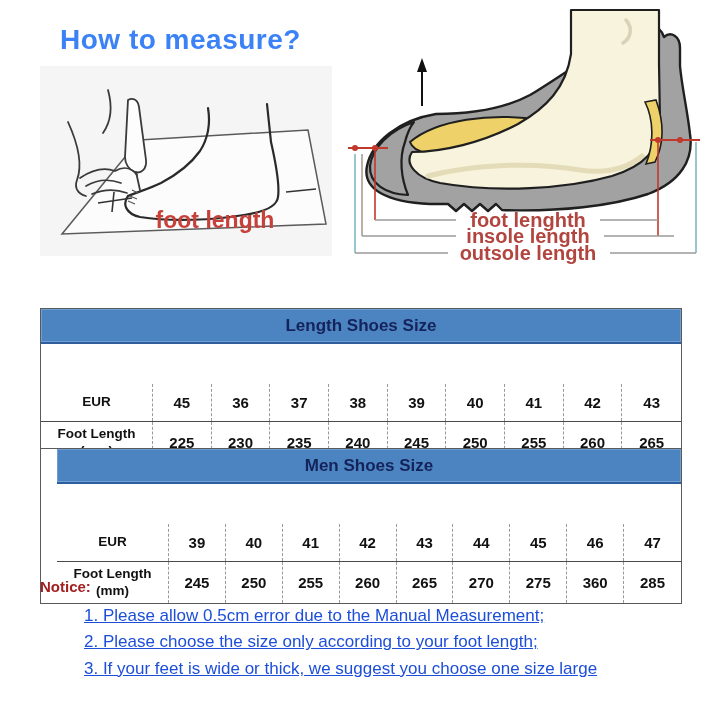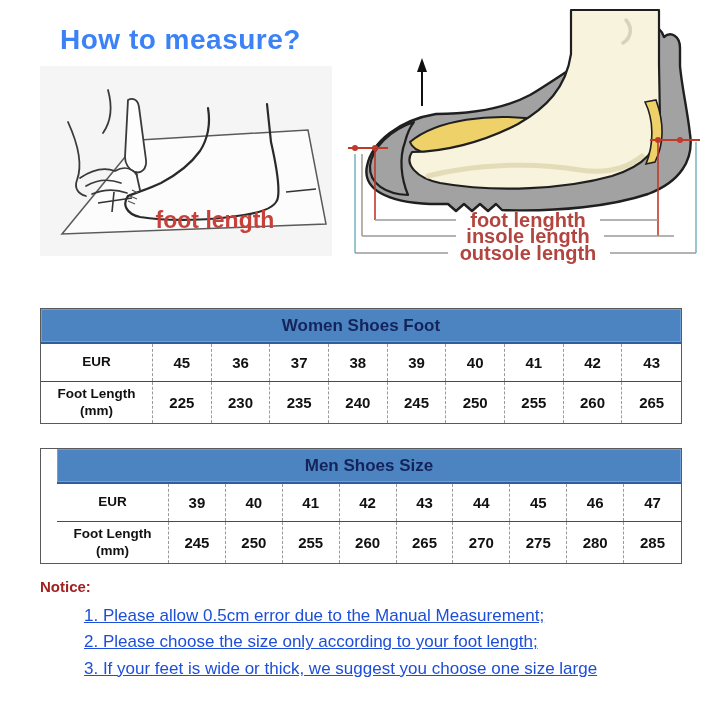--- a/index.html
+++ b/index.html
@@ -22,21 +22,21 @@
   .table-title{height:33px;background:#4c84c2;border-bottom:2px solid #2f5d9e;
                box-shadow:inset 0 0 0 1px #6fa0d4;
                display:flex;align-items:center;justify-content:center;
                font-size:17px;font-weight:bold;color:#14235a;}
   .trow{display:grid;grid-template-columns:112px repeat(9,1fr);}
   .trow.r2{border-top:1px solid #4a4a4a;}
   .tcell{border-right:1px dashed #9a9a9a;display:flex;align-items:center;justify-content:center;
          font-weight:bold;font-size:15px;color:#111;text-align:center;}
   .tcell:last-child{border-right:none;}
   .tcell.rowhead{font-size:13.5px;line-height:1.25;padding:0 6px;}
-  .trow.r1 .tcell{height:37px;}
+  .trow.r1 .tcell{height:37px;margin-top:40px;}
   .trow.r2 .tcell{height:41px;}
 
   
   .notice{position:absolute;left:40px;top:578px;width:630px;}
   .notice-title{font-size:15px;font-weight:bold;color:#a32020;margin-bottom:8px;}
   .notice-item{margin-left:44px;font-size:17px;color:#1d4ed8;line-height:1.55;text-decoration:underline;}
 
   svg text{font-family:"Liberation Sans",sans-serif;}
   .cap-red{fill:#c8403a;font-weight:bold;}
   .lbl-red{fill:#b2453f;font-weight:bold;}
@@ -127,21 +127,21 @@
     <text class="lbl-red" x="184" y="223" font-size="20" text-anchor="middle">foot lenghth</text>
     <line x1="18" y1="232" x2="112" y2="232" stroke="#9a9a9a" stroke-width="1.4"></line>
     <line x1="260" y1="232" x2="330" y2="232" stroke="#9a9a9a" stroke-width="1.4"></line>
     <text class="lbl-red" x="184" y="239" font-size="20" text-anchor="middle">insole length</text>
     <line x1="11" y1="249" x2="104" y2="249" stroke="#9a9a9a" stroke-width="1.4"></line>
     <line x1="266" y1="249" x2="352" y2="249" stroke="#9a9a9a" stroke-width="1.4"></line>
     <text class="lbl-red" x="184" y="256" font-size="20" text-anchor="middle">outsole length</text>
   </svg>
 
   <div class="size-table women">
-    <div class="table-title">Women Shoes Foot</div>
+    <div class="table-title">Length Shoes Size</div>
     <div class="trow r1">
       <div class="tcell rowhead">EUR</div>
       <div class="tcell">45</div>
       <div class="tcell">36</div>
       <div class="tcell">37</div>
       <div class="tcell">38</div>
       <div class="tcell">39</div>
       <div class="tcell">40</div>
       <div class="tcell">41</div>
       <div class="tcell">42</div>
@@ -177,21 +177,21 @@
     </div>
     <div class="trow r2">
       <div class="tcell rowhead">Foot Length (mm)</div>
       <div class="tcell">245</div>
       <div class="tcell">250</div>
       <div class="tcell">255</div>
       <div class="tcell">260</div>
       <div class="tcell">265</div>
       <div class="tcell">270</div>
       <div class="tcell">275</div>
-      <div class="tcell">280</div>
+      <div class="tcell">360</div>
       <div class="tcell">285</div>
     </div>
   </div>
 
   <div class="notice">
     <div class="notice-title">Notice:</div>
     <div class="notice-item">1. Please allow 0.5cm error due to the Manual Measurement;</div>
     <div class="notice-item">2. Please choose the size only according to your foot length;</div>
     <div class="notice-item">3. If your feet is wide or thick, we suggest you choose one size large</div>
   </div>

